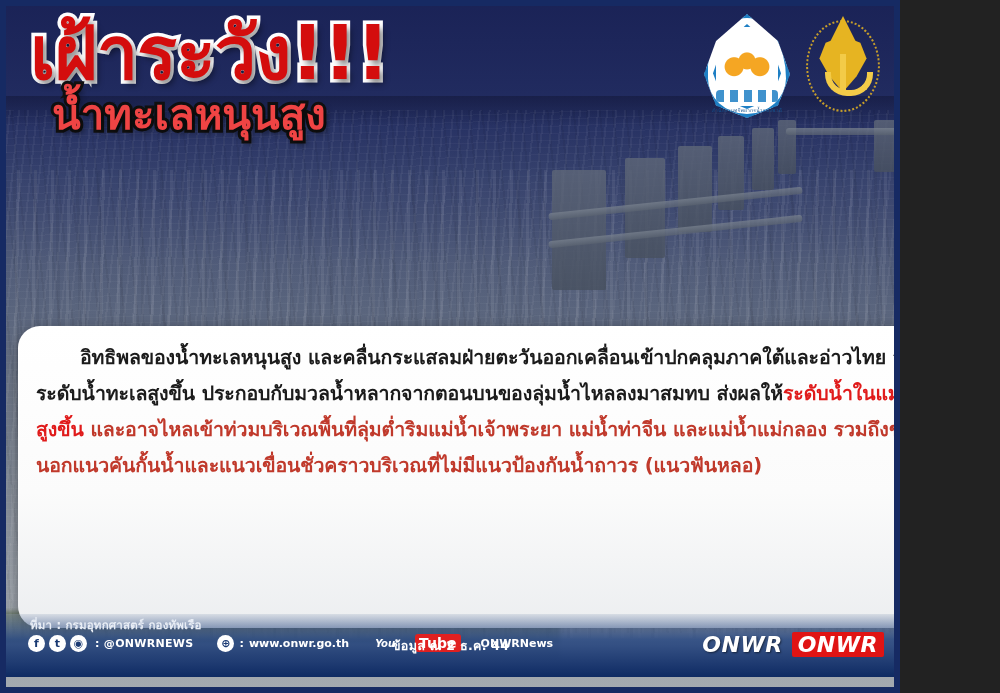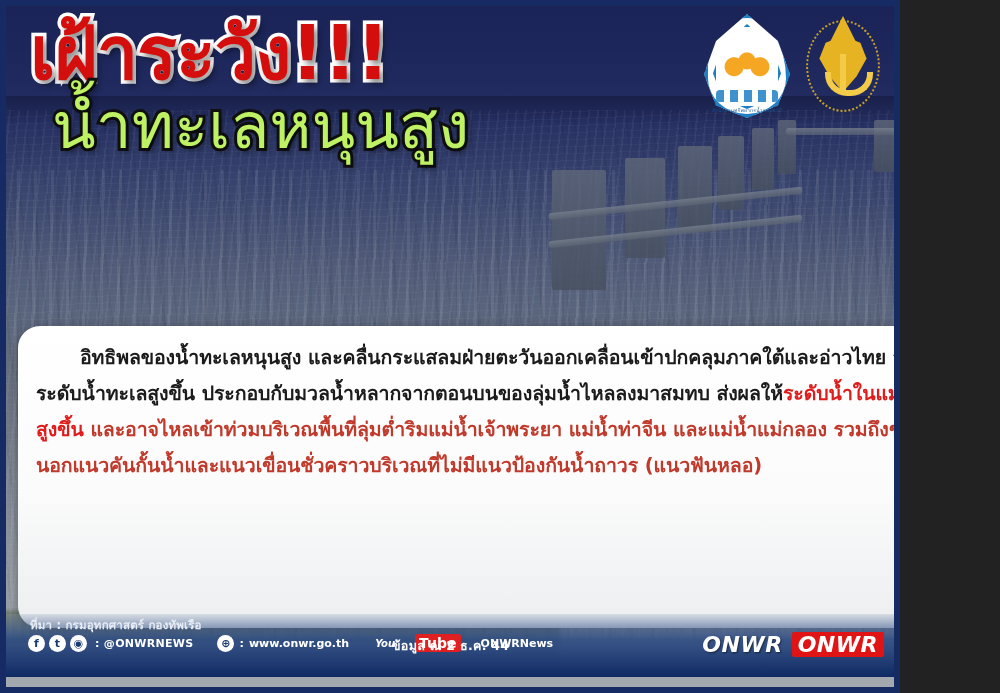--- a/index.html
+++ b/index.html
@@ -110,23 +110,23 @@
     font-weight: 900;
     color: #d40d0d;
     letter-spacing: -1px;
     line-height: 1.02;
     margin: 0 0 2px 0;
     -webkit-text-stroke: 7px #ffffff;
     paint-order: stroke fill;
     text-shadow: 4px 5px 6px rgba(0,0,0,0.45);
   }
   .h-sub {
-    font-size: 64px;
-    font-weight: 400;
-    color: #bef264;
+    font-size: 42px;
+    font-weight: 700;
+    color: #ef4444;
     line-height: 1.06;
     margin: 2px 0 6px 22px;
     -webkit-text-stroke: 6px #111111;
     paint-order: stroke fill;
     text-shadow: 3px 4px 6px rgba(0,0,0,0.5);
   }
   .h-date {
     font-size: 43px;
     font-weight: 900;
     color: #e5120f;

